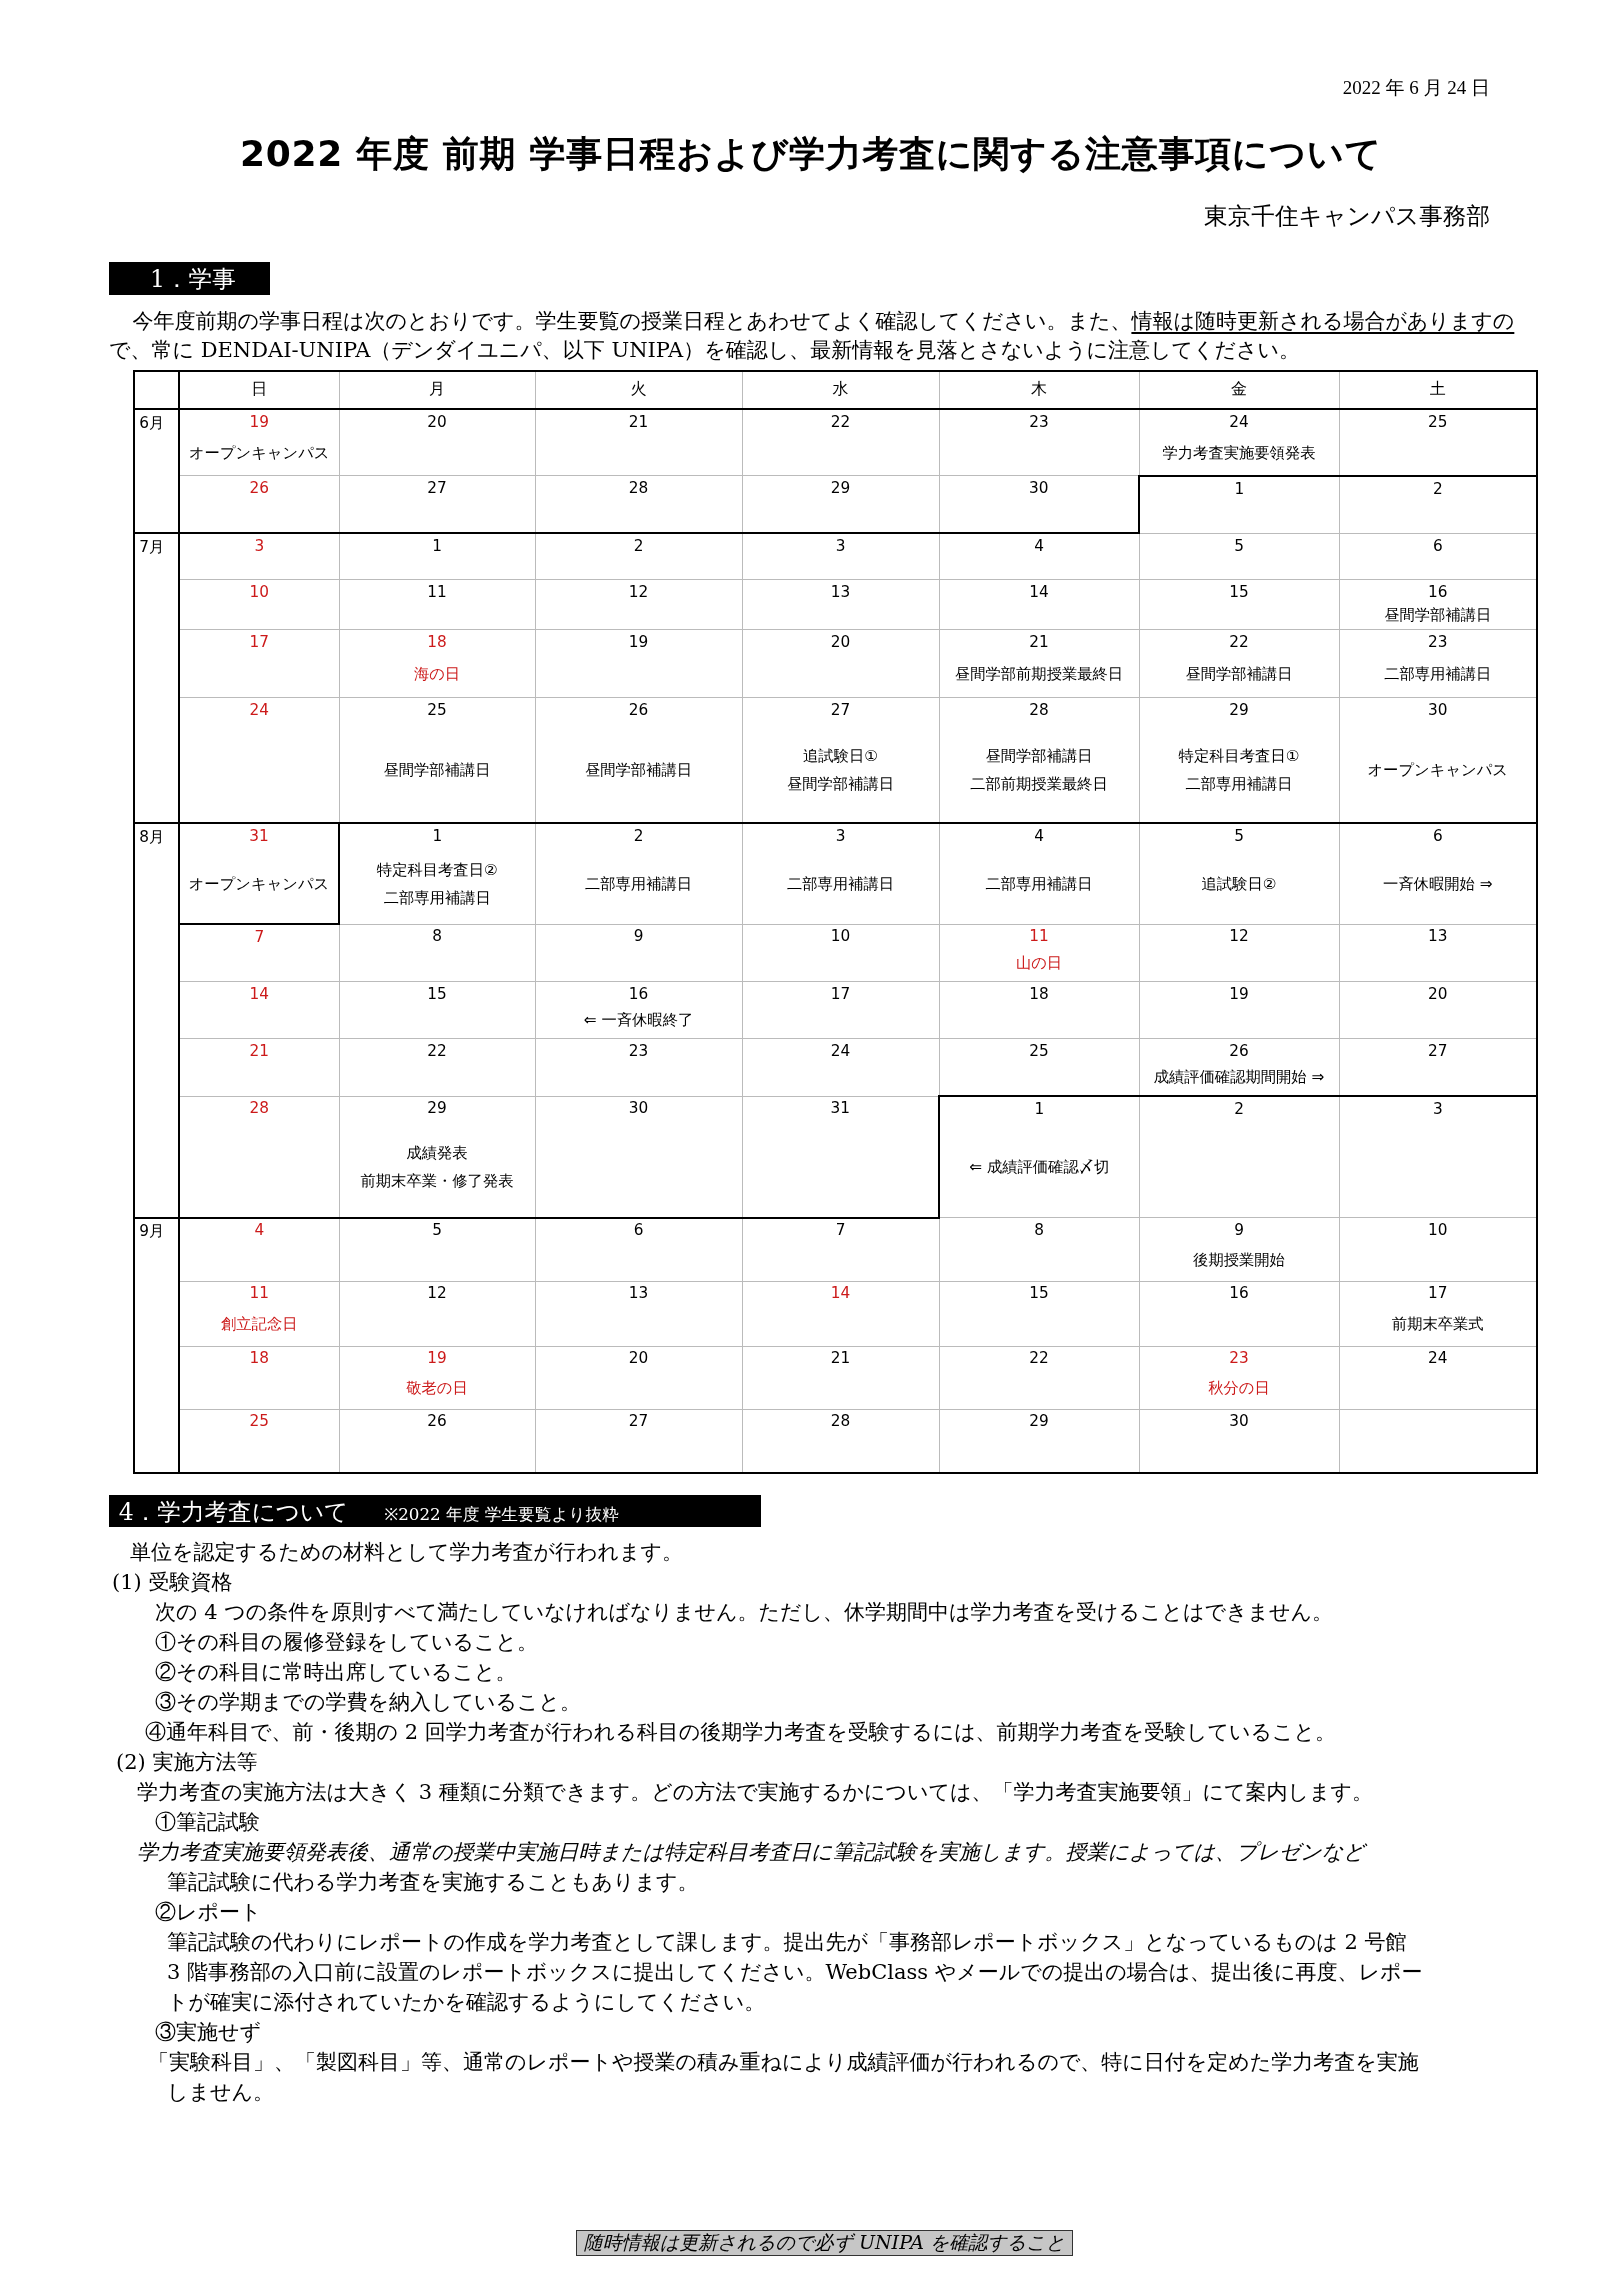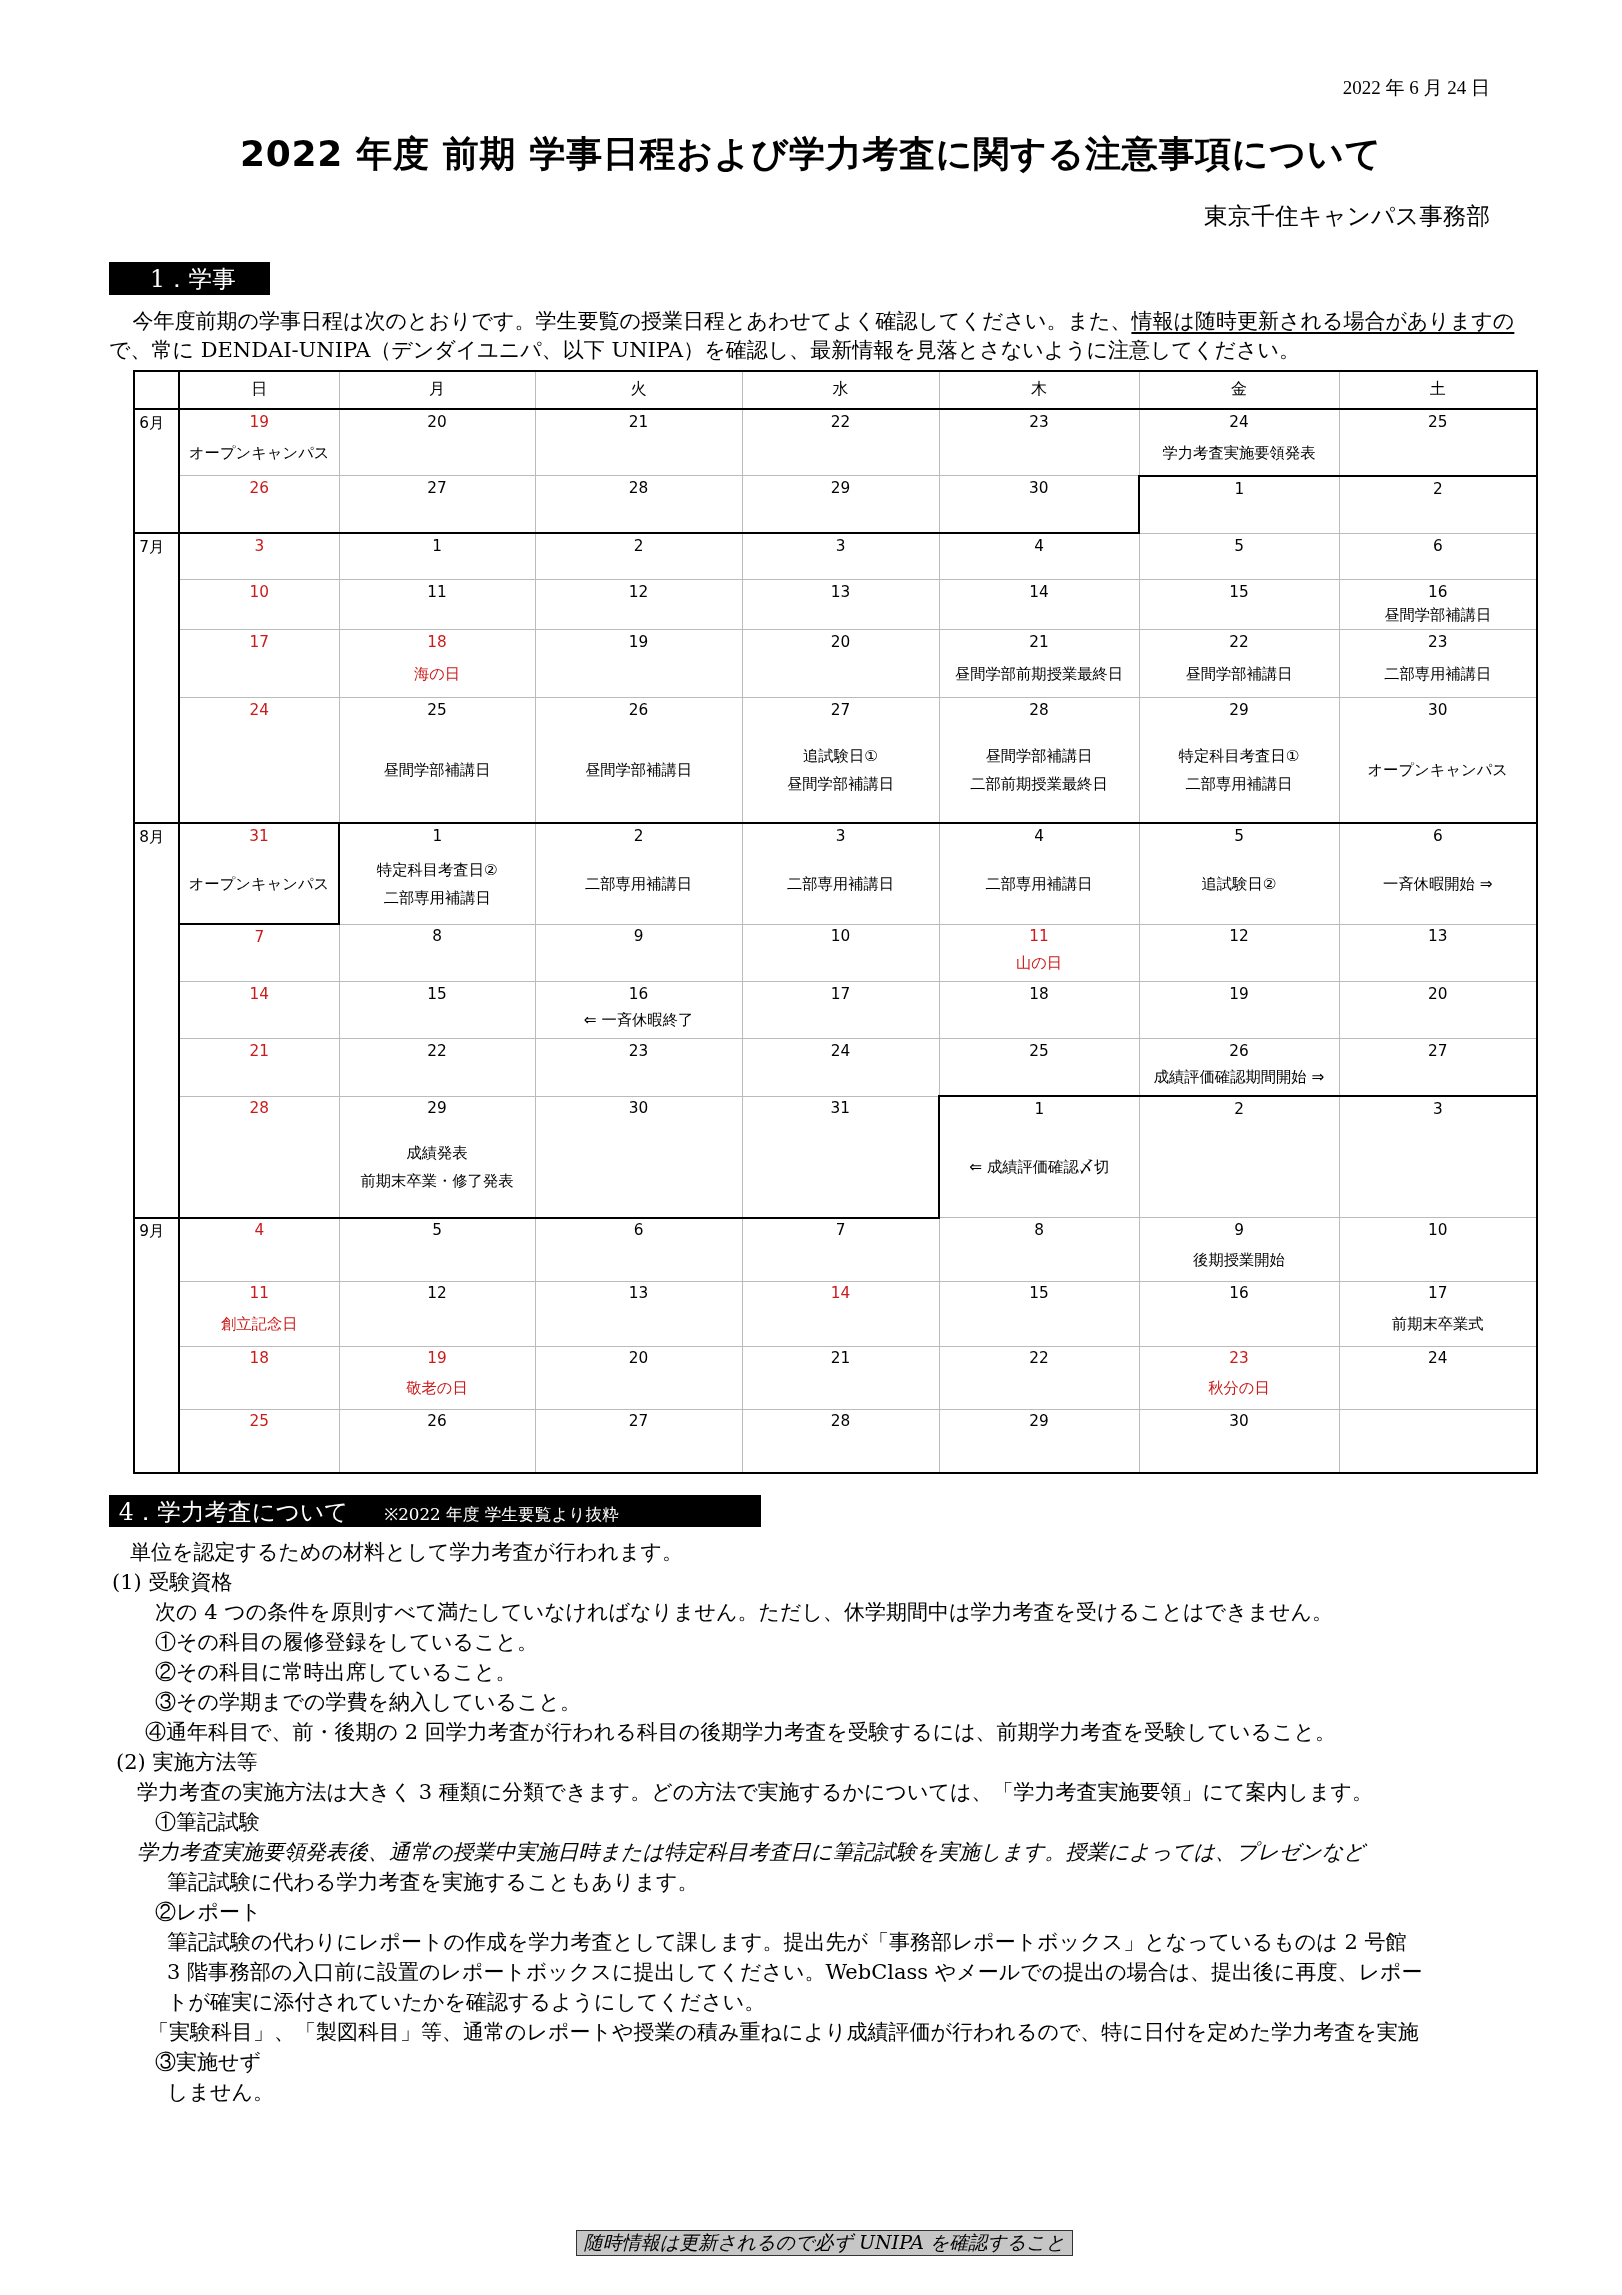--- a/index.html
+++ b/index.html
@@ -733,19 +733,19 @@
     <div class="para" style="margin-left: 36px;">④通年科目で、前・後期の 2 回学力考査が行われる科目の後期学力考査を受験するには、前期学力考査を受験していること。</div>
     <div class="para" style="margin-left: 7px;">(2)  実施方法等</div>
     <div class="para" style="margin-left: 28px;">学力考査の実施方法は大きく 3 種類に分類できます。どの方法で実施するかについては、「学力考査実施要領」にて案内します。</div>
     <div class="para" style="margin-left: 46px;">①筆記試験</div>
     <div class="para" style="margin-left: 28px; font-style: italic;">学力考査実施要領発表後、通常の授業中実施日時または特定科目考査日に筆記試験を実施します。授業によっては、プレゼンなど</div>
     <div class="para" style="margin-left: 58px;">筆記試験に代わる学力考査を実施することもあります。</div>
     <div class="para" style="margin-left: 46px;">②レポート</div>
     <div class="para" style="margin-left: 58px;">筆記試験の代わりにレポートの作成を学力考査として課します。提出先が「事務部レポートボックス」となっているものは 2 号館</div>
     <div class="para" style="margin-left: 58px;">3 階事務部の入口前に設置のレポートボックスに提出してください。WebClass やメールでの提出の場合は、提出後に再度、レポー</div>
     <div class="para" style="margin-left: 58px;">トが確実に添付されていたかを確認するようにしてください。</div>
+    <div class="para" style="margin-left: 46px;">③実施せず</div>
     <div class="para" style="margin-left: 39px;">「実験科目」、「製図科目」等、通常のレポートや授業の積み重ねにより成績評価が行われるので、特に日付を定めた学力考査を実施</div>
-    <div class="para" style="margin-left: 46px;">③実施せず</div>
     <div class="para" style="margin-left: 58px;">しません。</div>
   </div>
 
 <div class="abs" id="footer">随時情報は更新されるので必ず UNIPA を確認すること</div>
 
 
 </body></html>

